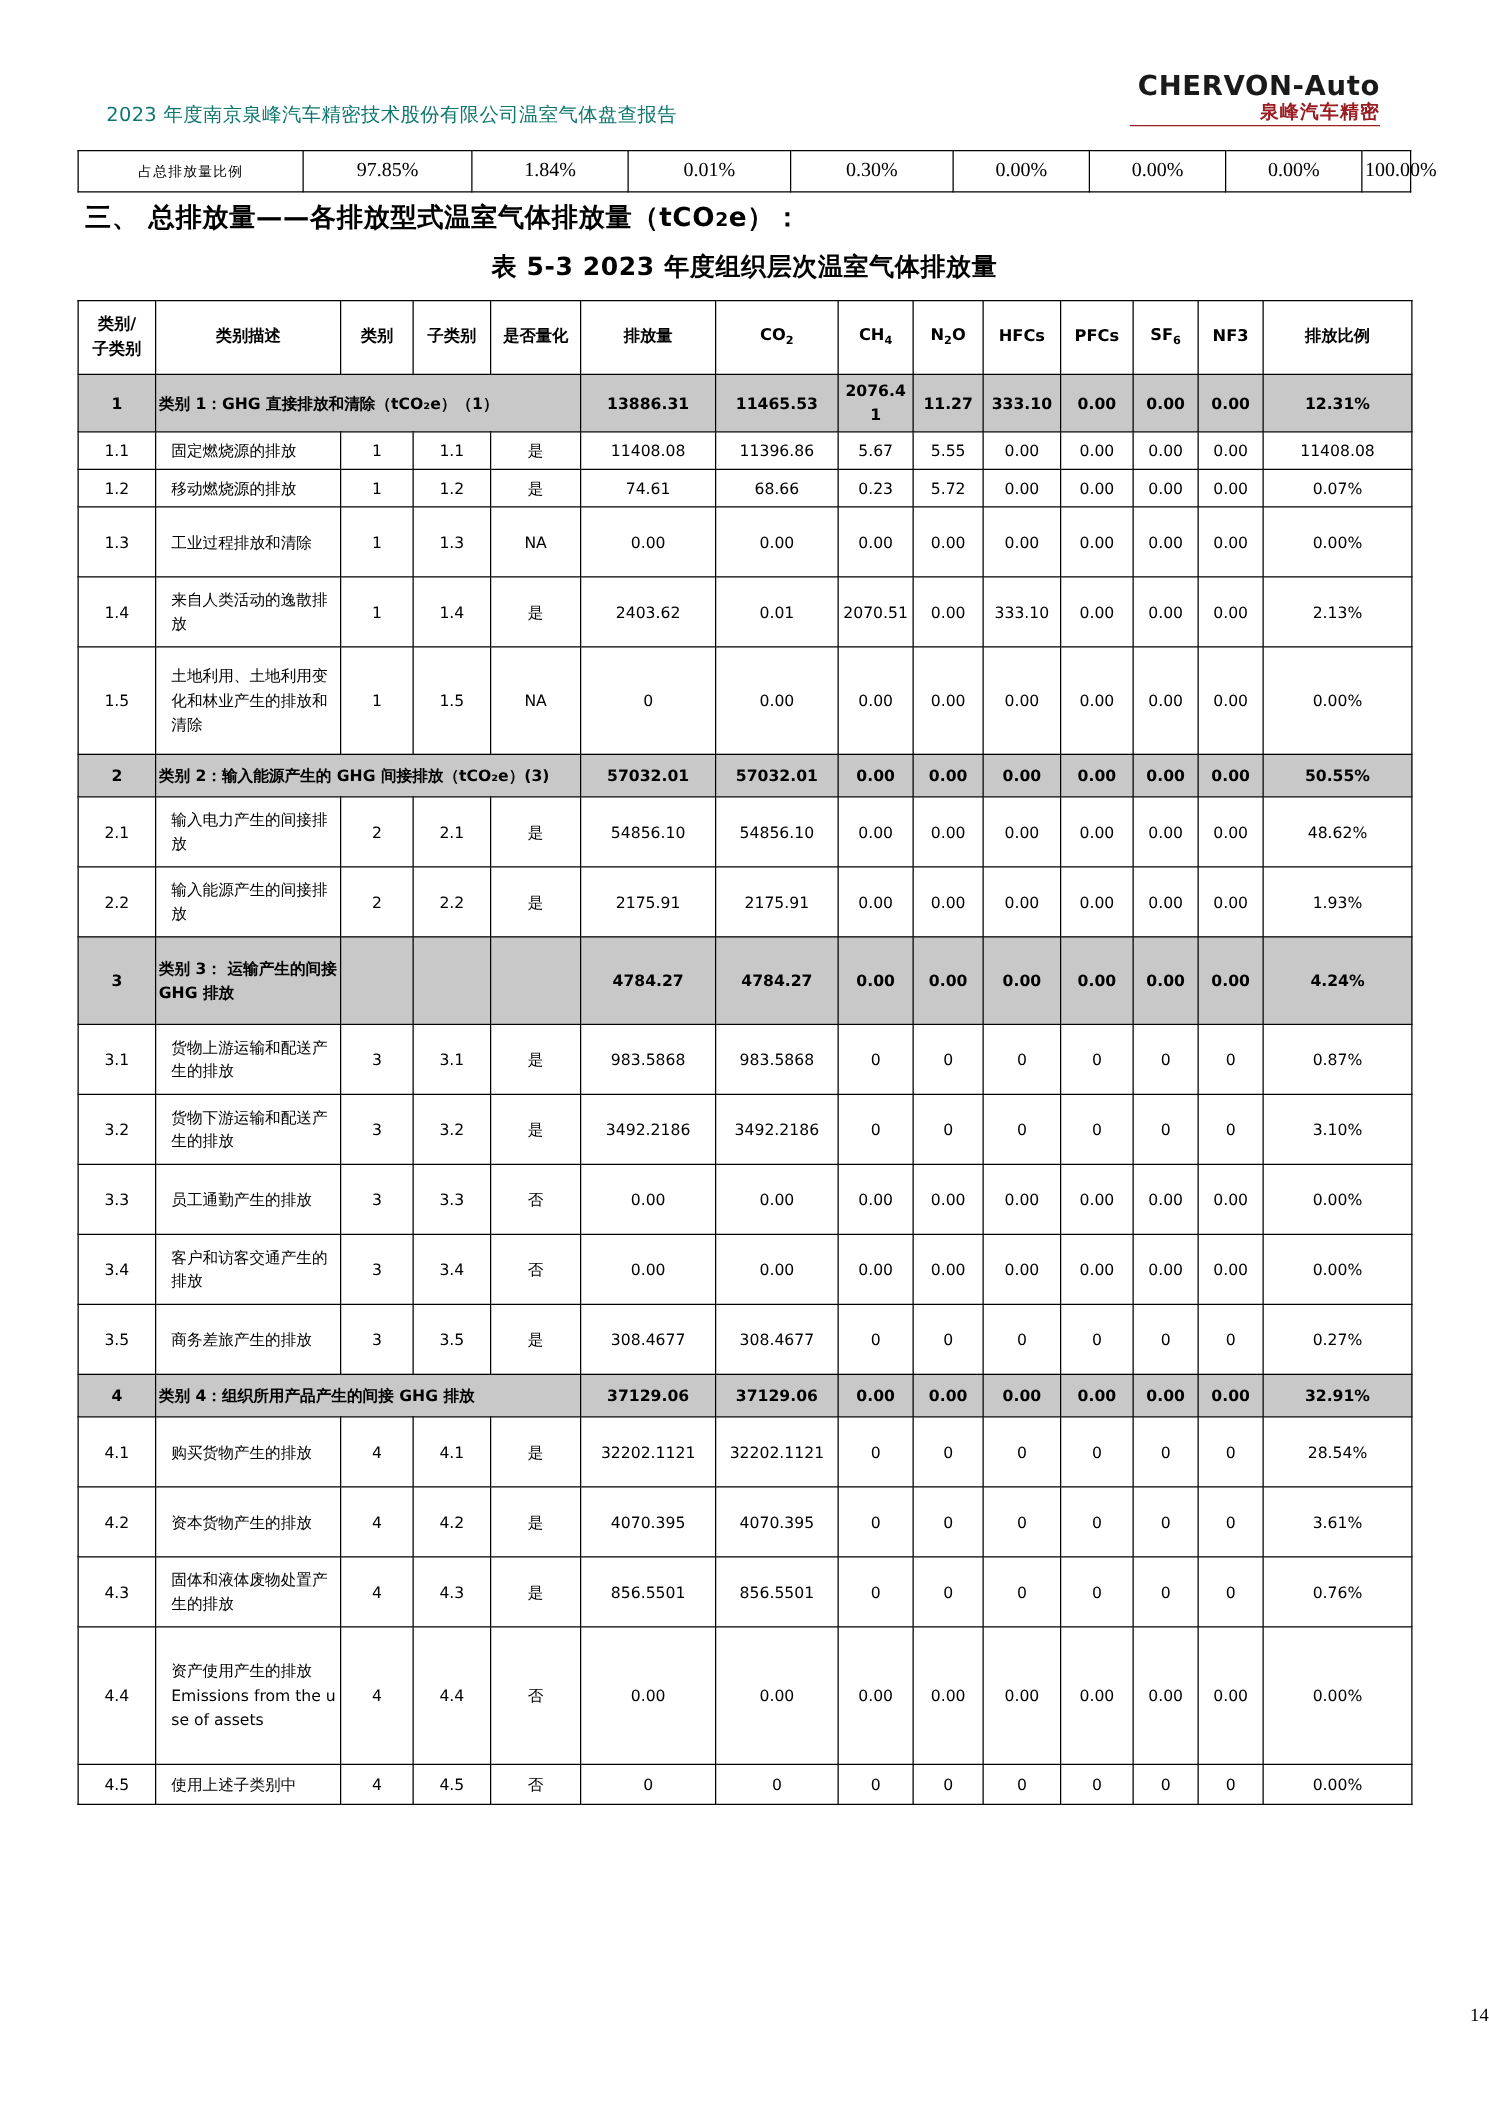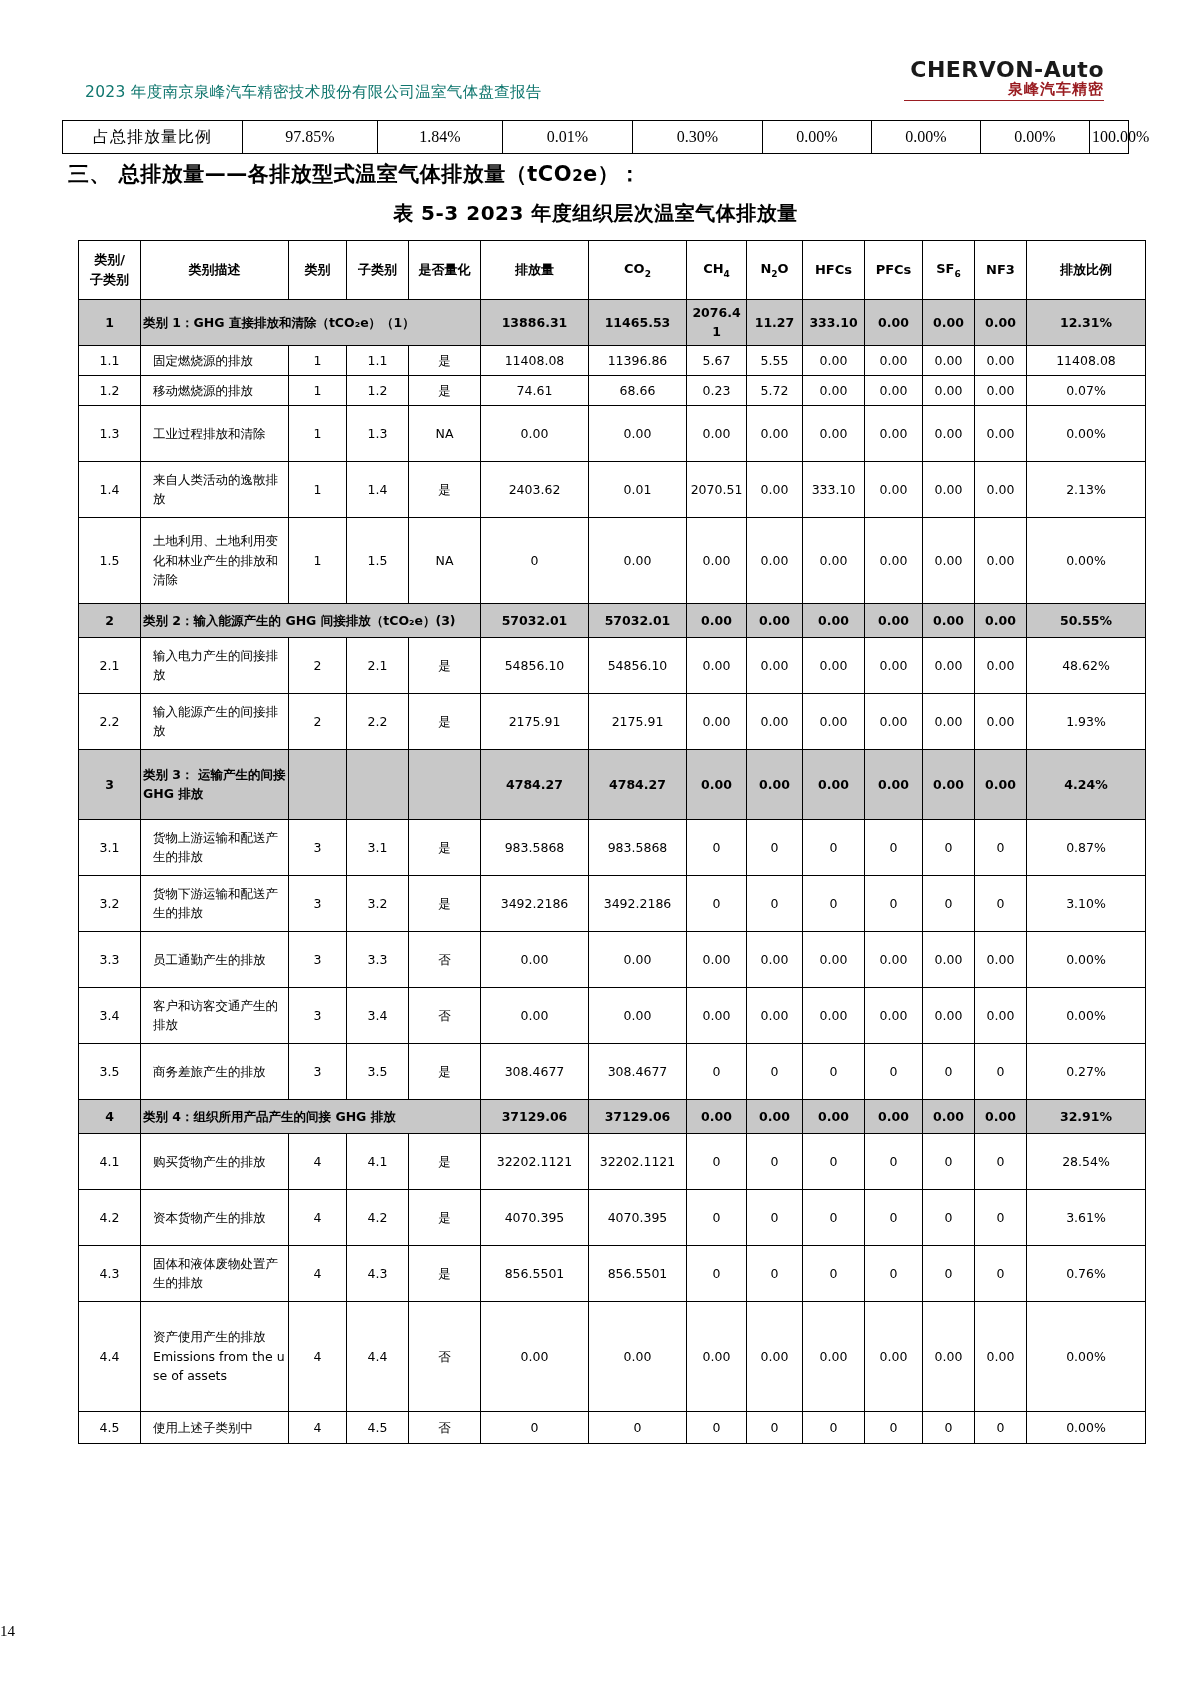--- a/index.html
+++ b/index.html
@@ -78,21 +78,21 @@
   .ratio-table td {
     border: 1px solid #000;
     height: 32px;
     text-align: center;
     font-family: "Liberation Serif", serif;
     font-size: 16px;
     padding: 0 2px;
   }
   .ratio-table td.label {
     font-family: "DejaVu Sans", sans-serif;
-    font-size: 16px;
+    font-size: 11px;
     letter-spacing: 1px;
   }
 
   
   .section-heading {
     position: absolute;
     top: 160px;
     left: 68px;
     font-family: "DejaVu Sans", sans-serif;
     font-weight: bold;
@@ -114,21 +114,21 @@
     font-family: "DejaVu Sans", sans-serif;
     font-weight: bold;
     font-size: 20px;
     letter-spacing: 0.5px;
   }
 
   
   .main-table-wrap {
     position: absolute;
     top: 240px;
-    left: 78px;
+    left: 62px;
     width: 1067px;
   }
   table.main {
     border-collapse: collapse;
     width: 1067px;
     table-layout: fixed;
   }
   table.main td, table.main th {
     border: 1px solid #000;
     font-family: "DejaVu Sans", sans-serif;
@@ -162,24 +162,24 @@
   }
   .num {
     font-family: "DejaVu Sans", sans-serif;
     font-size: 12.5px;
   }
   .small-sub { font-size: 9px; vertical-align: sub; }
 
   
   .page-number {
     position: absolute;
-    bottom: 44px;
+    bottom: 62px;
     left: 0;
     width: 1191px;
-    text-align: left;
+    text-align: right;
     font-family: "Liberation Serif", serif;
     font-size: 15px;
   }
 </style>
 </head>
 <body>
 
 <div class="page">
 
   <div class="header">

